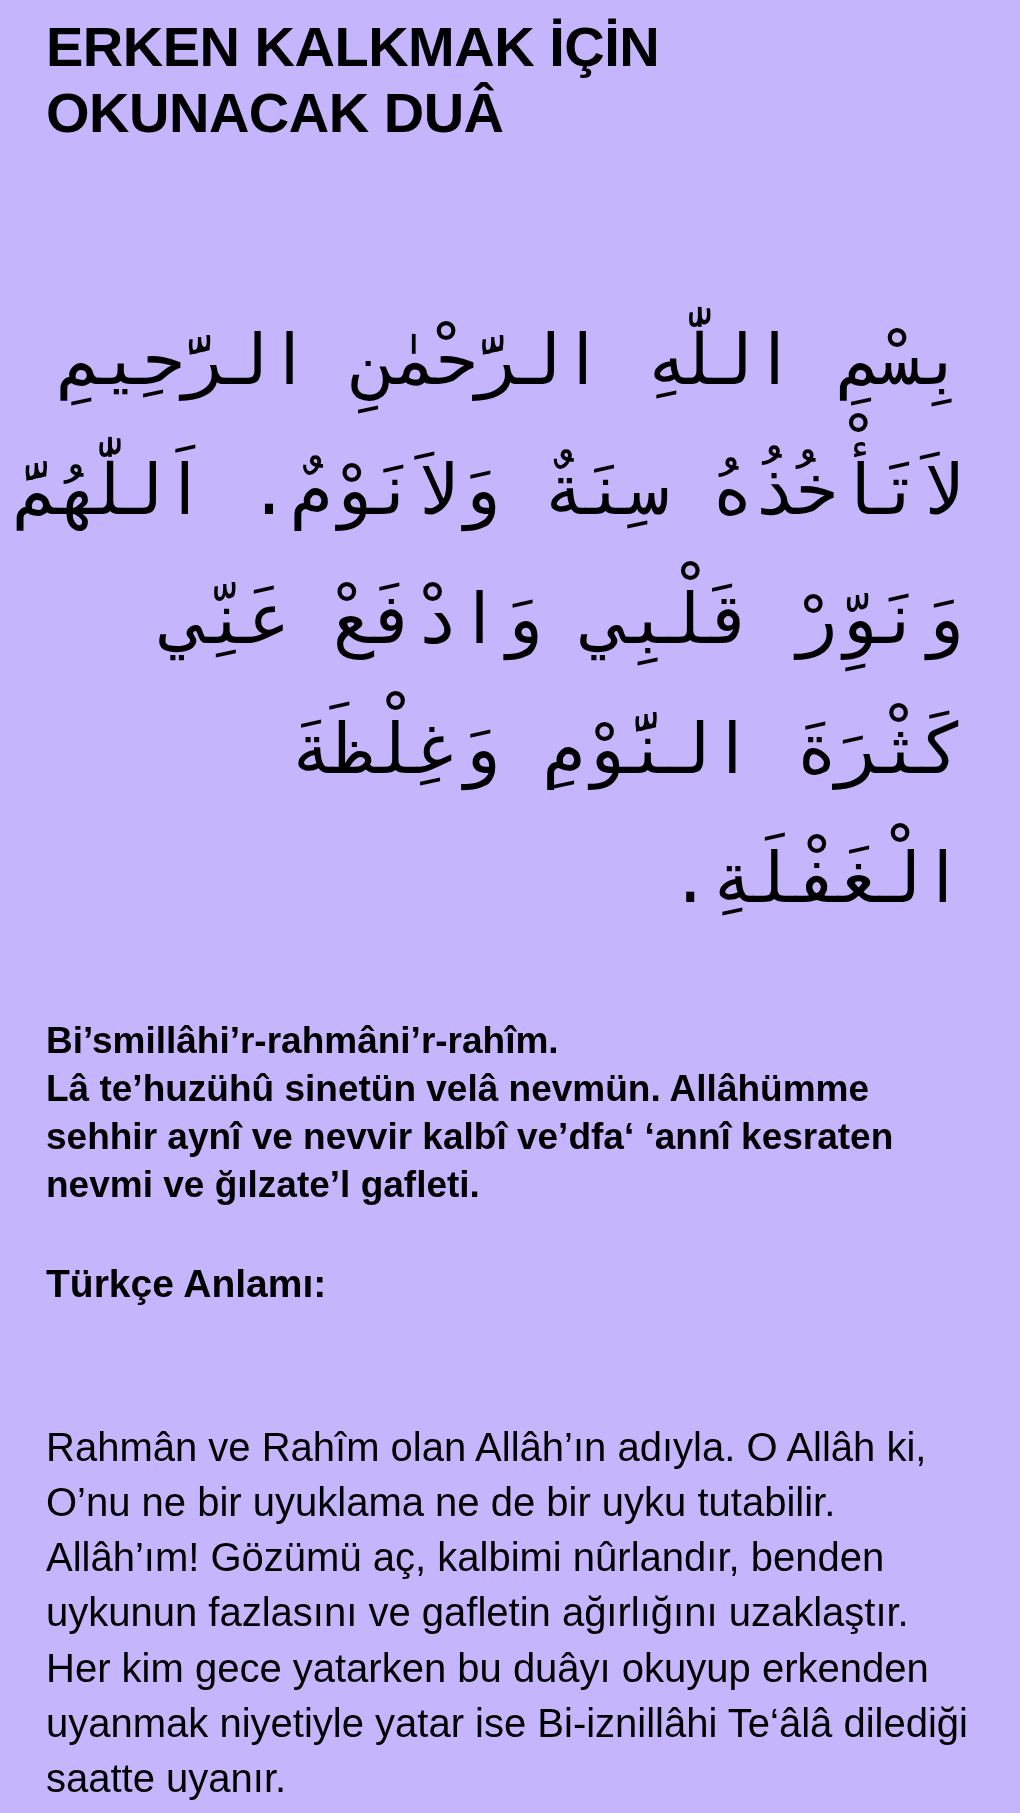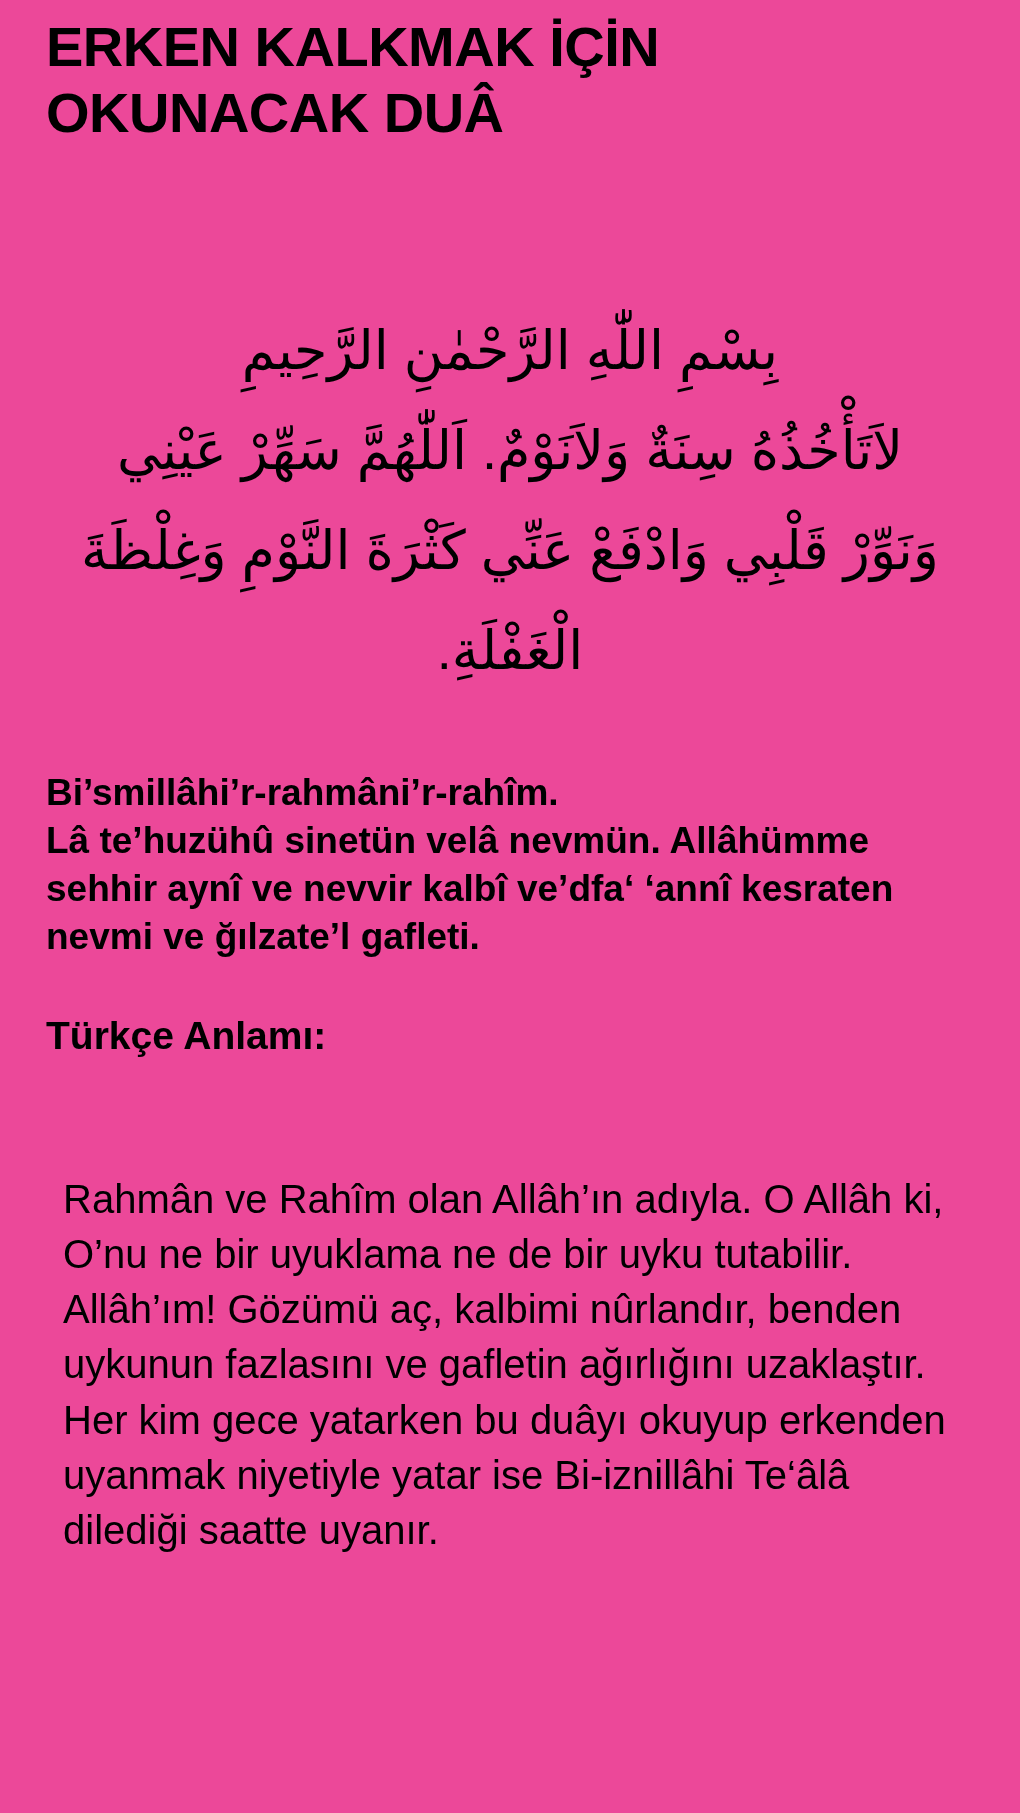--- a/index.html
+++ b/index.html
@@ -12,37 +12,36 @@
     background: #fbeaab;
     font-family: "Liberation Sans", sans-serif;
     color: #000000;
     overflow: hidden;
   }
   .page {
     width: 1020px;
     min-height: 1813px;
     box-sizing: border-box;
     padding: 0 46px;
-    background: #ec4899;
+    background: #c4b5fd;
     position: relative;
   }
   .title {
     font-size: 56px;
     font-weight: bold;
     line-height: 1.18;
     letter-spacing: -0.5px;
     padding-top: 14px;
     margin: 0;
   }
   .arabic-block {
     margin-top: 155px;
     direction: rtl;
-    text-align: center;
-    font-family: Liberation Sans, sans-serif;
-    font-size: 54px;
+    font-family: Liberation Mono, monospace;
+    font-size: 70px;
     line-height: 1.85;
     letter-spacing: 0px;
     padding: 0 10px;
   }
   .arabic-line {
     display: block;
     white-space: nowrap;
   }
   .arabic-line.wrap {
     white-space: normal;
@@ -56,21 +55,20 @@
   .subhead {
     margin-top: 52px;
     font-size: 39px;
     font-weight: bold;
     line-height: 1.2;
   }
   .meaning {
     margin-top: 112px;
     font-size: 40px;
     line-height: 1.38;
-    margin-left: 17px;
   }
   .meaning p {
     margin: 0;
   }
 </style>
 </head>
 <body>
 
 <div class="page">
 

